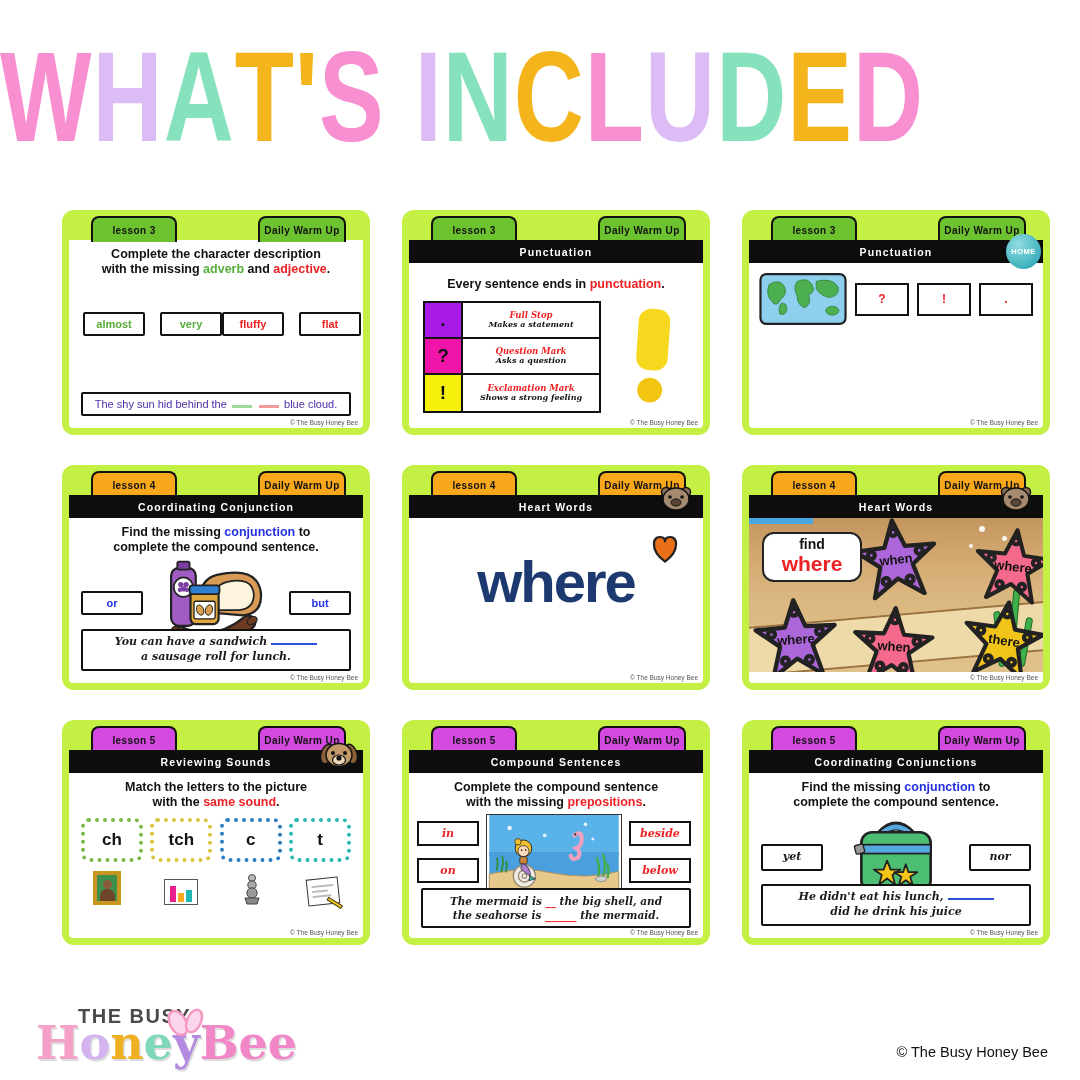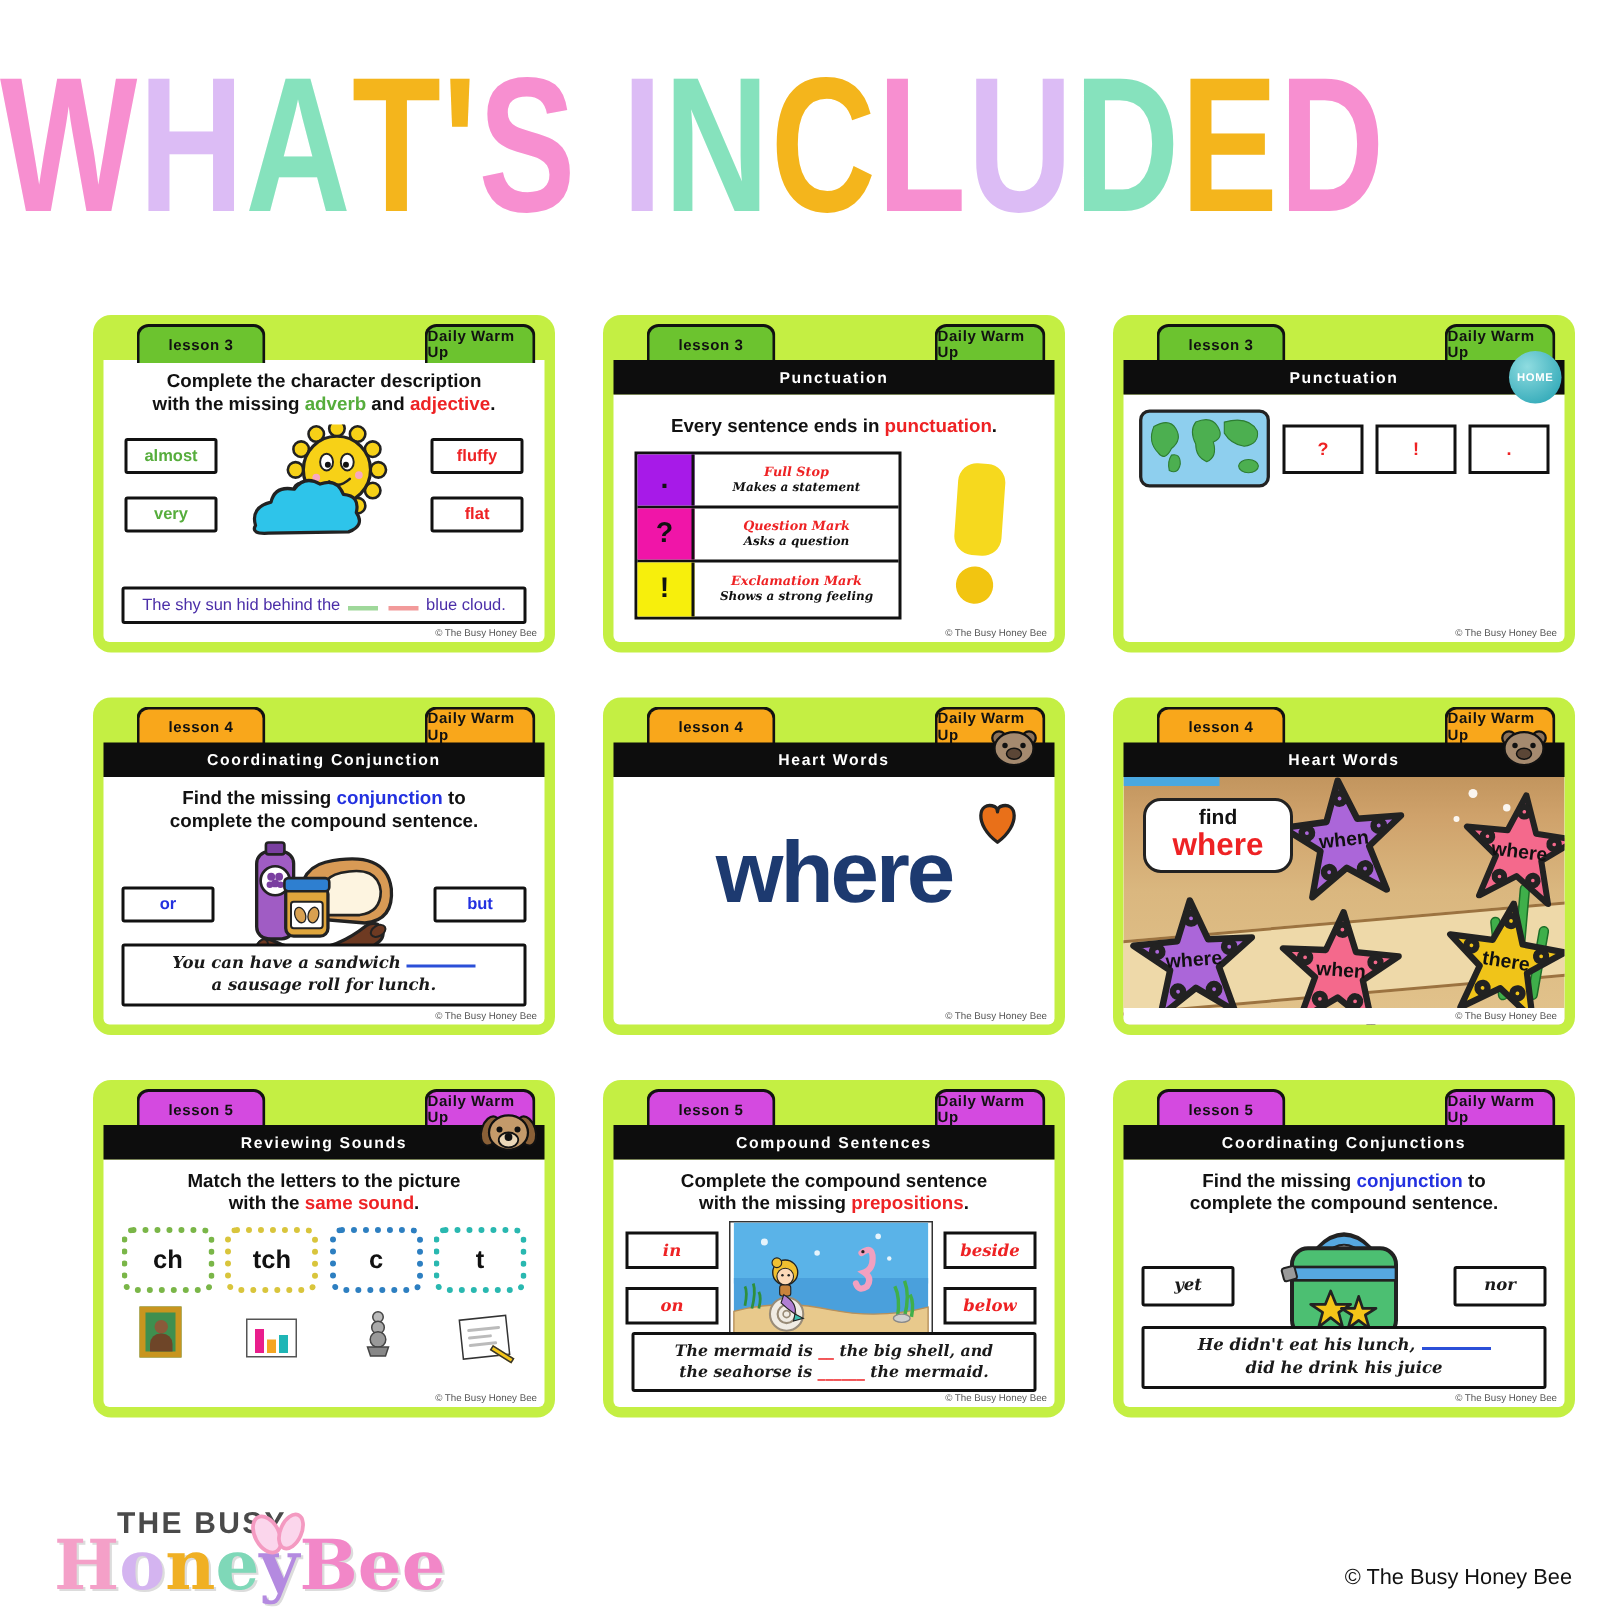--- a/index.html
+++ b/index.html
@@ -16,40 +16,40 @@
   
   .grid{position:absolute;top:210px;left:62px;display:grid;
         grid-template-columns:repeat(3,308px);gap:30px 32px}
   .card{width:308px;height:225px;background:#c4ef43;border-radius:12px;
         padding:5px 7px 7px;display:flex;flex-direction:column;position:relative}
   .tabs{height:25px;position:relative;flex:none}
   .tab{position:absolute;bottom:-2px;height:26px;border:2.5px solid #111;border-bottom:none;
        border-radius:8px 8px 0 0;display:flex;align-items:center;justify-content:center;
        font-weight:700;font-size:10px;letter-spacing:.4px;color:#111;z-index:1}
   .tab-l{left:22px;width:86px}
-  .tab-r{right:6px;width:74px}
+  .tab-r{right:17px;width:88px}
   .r1 .tab{background:#6cc32f}.r2 .tab{background:#f9a71b}.r3 .tab{background:#d44ae0}
   .bar{flex:none;height:23px;background:#0d0d0d;color:#fff;display:flex;align-items:center;
        justify-content:center;font-size:10.5px;font-weight:700;letter-spacing:1.1px;position:relative;z-index:2}
   .content{flex:1;background:#fff;position:relative;border-radius:0 0 4px 4px;overflow:hidden}
   .cr{position:absolute;right:5px;bottom:2px;font-size:6.5px;color:#555;z-index:6}
 
   .prompt{text-align:center;font-weight:800;font-size:12.5px;line-height:1.18;padding-top:7px}
   .red{color:#ee2224}.grn{color:#56ad3c}.blu{color:#2331e0}
   .optbox{background:#fff;border:2.2px solid #111;border-radius:2px;min-width:62px;
           padding:4px 6px;text-align:center;font-weight:800;font-size:11px}
   .strip{position:absolute;left:12px;right:12px;bottom:12px;border:2.2px solid #111;
          border-radius:2px;background:#fff;text-align:center;padding:4px 4px}
   .hand{font-family:"DejaVu Serif","Liberation Serif",serif;font-style:italic;
         font-size:11px;line-height:1.35;color:#1a1a1a;font-weight:700}
   .blank{display:inline-block;height:.9em;vertical-align:baseline}
 
   
   .c1mid{display:flex;justify-content:space-between;align-items:center;padding:6px 14px 0}
-  .optcol{display:flex;flex-direction:column;gap:15px}
+  .optcol{display:flex;gap:15px}
   .strip1{color:#4b2ea8;font-weight:400;font-size:11px}
   .bl-g{width:20px;border-bottom:3px solid #9fd89a;margin:0 2px}
   .bl-r{width:20px;border-bottom:3px solid #f29a9a;margin:0 2px}
 
   
   .c2row{display:flex;align-items:center;gap:20px;padding:9px 14px 0}
   .ptable{border:2px solid #111;width:178px;background:#fff}
   .prow{display:flex;border-bottom:2px solid #111;height:36px}
   .prow:last-child{border-bottom:none}
   .psym{width:38px;display:flex;align-items:center;justify-content:center;

